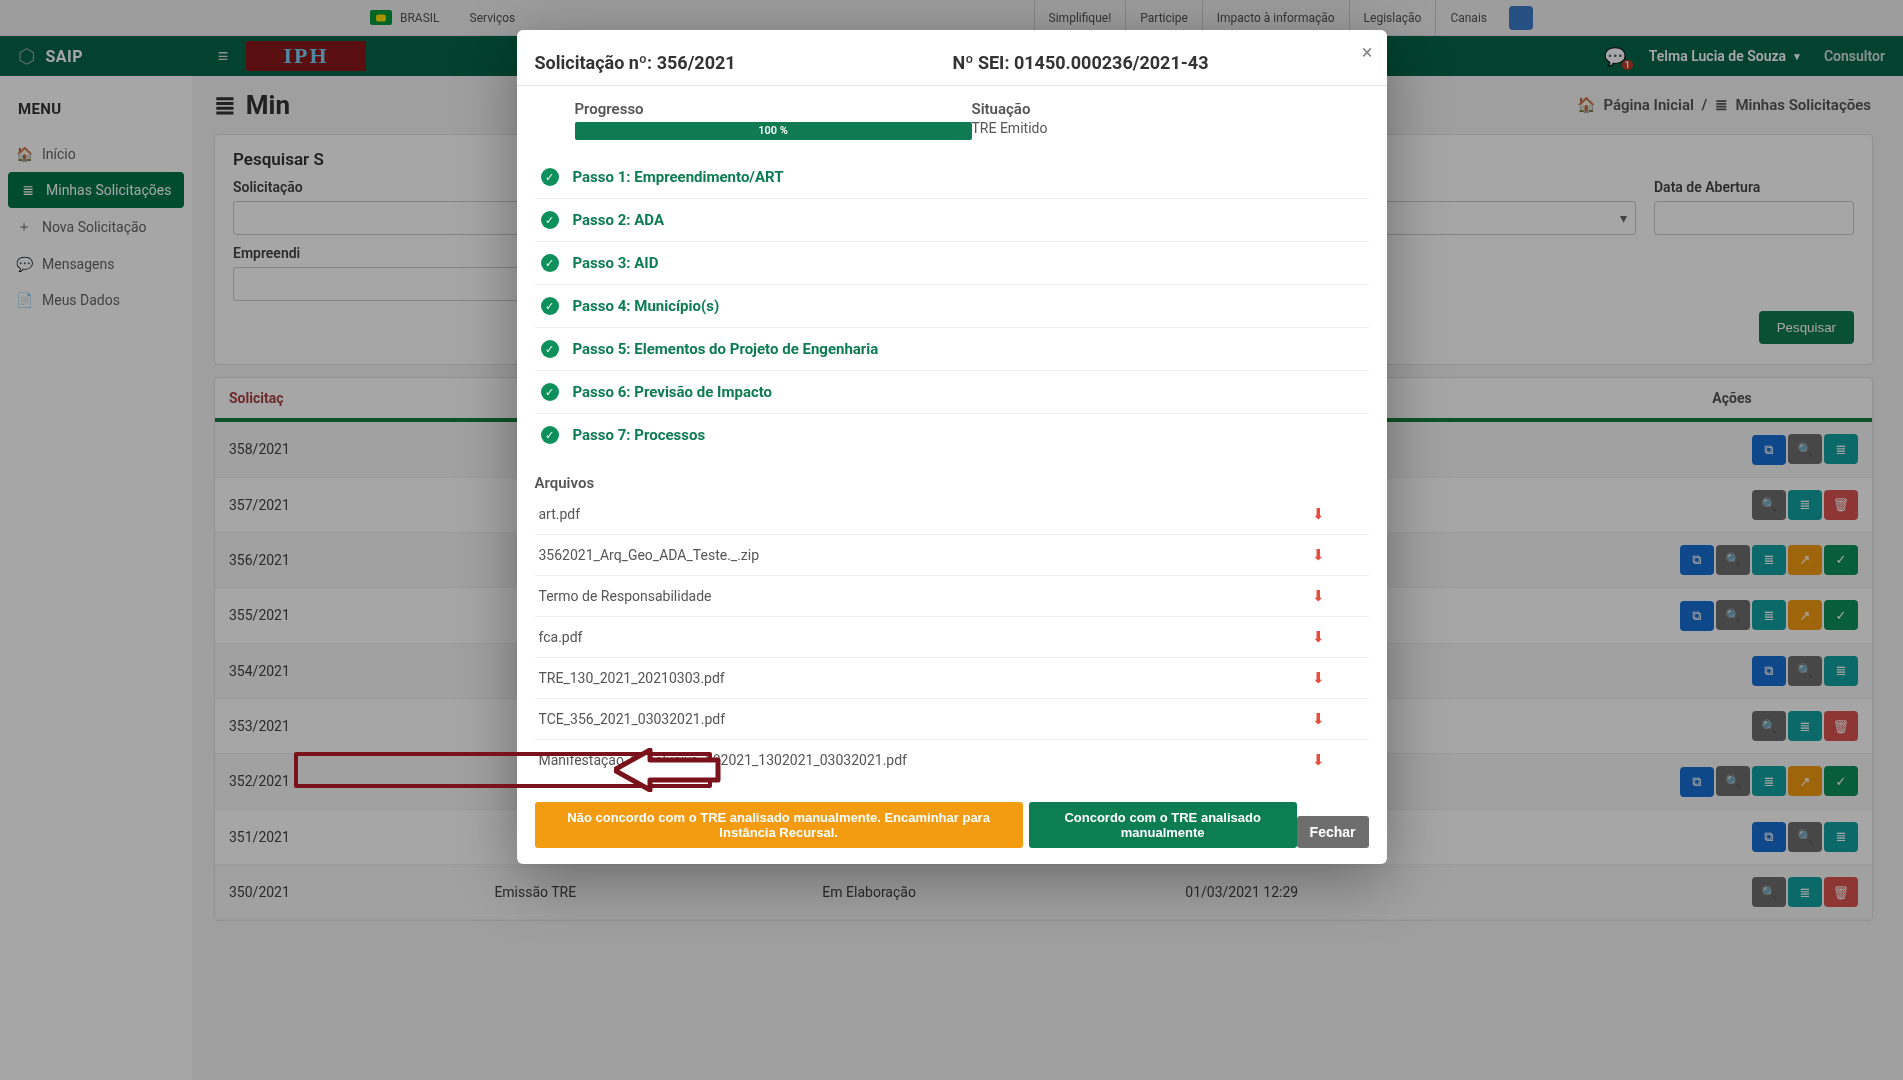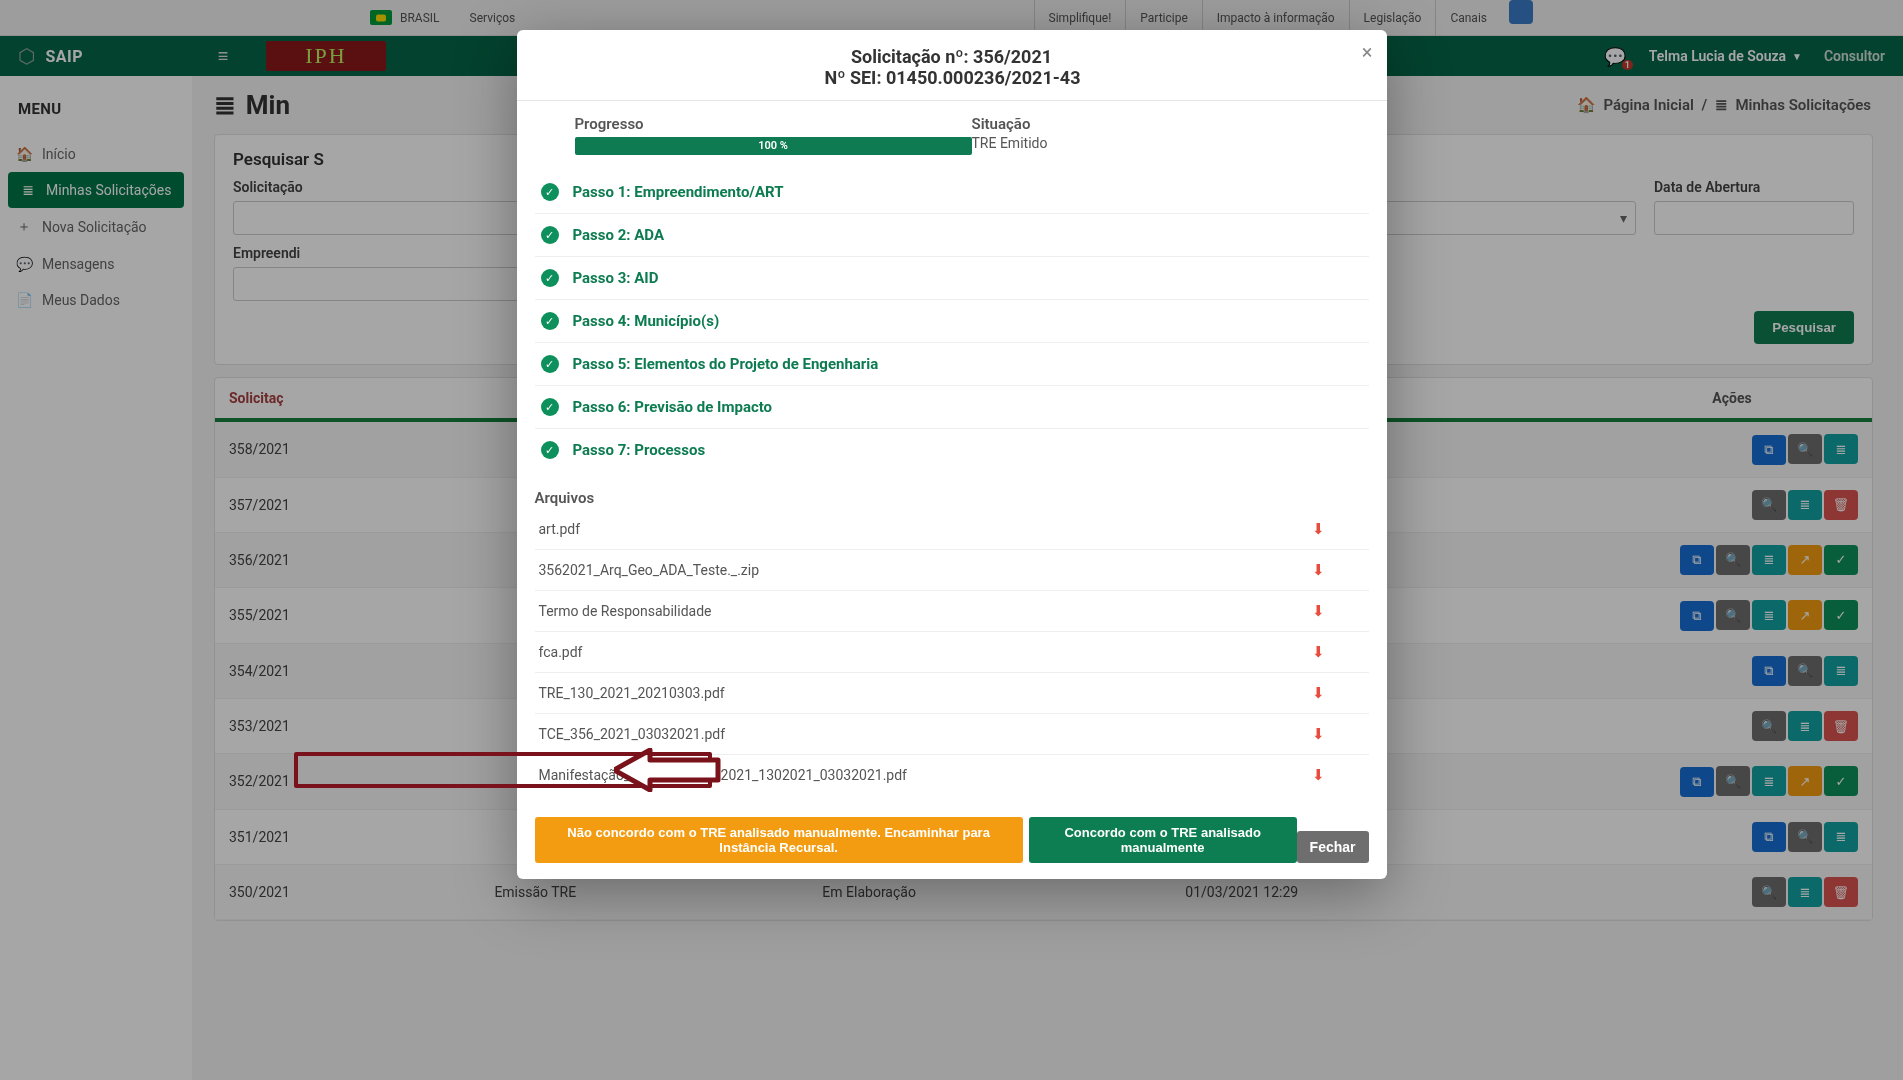--- a/index.html
+++ b/index.html
@@ -2,33 +2,33 @@
 <html><head>
 <meta charset="utf-8">
 <style>
 * { margin: 0; padding: 0; box-sizing: border-box; }
 body { font-family: -apple-system, "Segoe UI", Roboto, Arial, sans-serif; font-size: 14px; background: #f4f4f4; color: #333; overflow: hidden; }
 .full-page { width: 1903px; height: 1080px; position: relative; }
 
 
 .gov-bar { height: 36px; background: #f1f1f1; display: flex; align-items: center; justify-content: space-between; padding: 0 370px 0 370px; border-bottom: 1px solid #ddd; font-size: 12px; color: #555; }
 .gov-bar-left { display: flex; align-items: center; gap: 30px; }
-.gov-bar-right { display: flex; }
+.gov-bar-right { display: flex; align-items: center; }
 .gov-bar-right a { color: #555; text-decoration: none; padding: 0 14px; border-left: 1px solid #ccc; line-height: 36px; }
 .flag-br { width: 22px; height: 15px; background: linear-gradient(#009b3a, #009b3a); display: inline-block; position: relative; border-radius: 2px; }
 .flag-br::after { content: ""; position: absolute; top: 50%; left: 50%; transform: translate(-50%,-50%); width: 10px; height: 7px; background: #fedf00; border-radius: 2px; }
 .gov-icon { width: 24px; height: 24px; background: #3b7cc7; border-radius: 4px; margin-left: 8px; display: inline-block; }
 
 
 .main-header { height: 40px; background: #066647; display: flex; align-items: center; color: #fff; padding: 0 18px 0 18px; }
 .main-header .brand-area { display: flex; align-items: center; width: 192px; gap: 10px; }
 .brand-icon { font-size: 20px; color: #8fa99a; }
 .brand-text { font-weight: 700; font-size: 16px; letter-spacing: 0.5px; }
 .hamburger { width: 26px; text-align: center; color: #ddd; font-size: 18px; }
-.logo-iphan { width: 120px; height: 30px; background: #8B1A1A; color: #bef264; font-weight: 400; font-family: Georgia, serif; font-size: 22px; letter-spacing: 2px; display: flex; align-items: center; justify-content: center; border-radius: 2px; margin-left: 20px; }
+.logo-iphan { width: 120px; height: 30px; background: #8B1A1A; color: #7dd3fc; font-weight: 700; font-family: Georgia, serif; font-size: 22px; letter-spacing: 2px; display: flex; align-items: center; justify-content: center; border-radius: 2px; }
 .header-spacer { flex: 1; }
 .header-right { display: flex; align-items: center; gap: 22px; font-weight: 600; }
 .msg-badge { position: relative; font-size: 18px; }
 .msg-badge .dot { position: absolute; bottom: -3px; right: -6px; background: #c0392b; color: #fff; font-size: 9px; border-radius: 6px; padding: 0 3px; }
 .user-dropdown { display: flex; align-items: center; gap: 6px; }
 .user-dropdown .caret { font-size: 10px; }
 .role-label { color: #d0e0d8; font-weight: 600; }
 
 
 .app-body { display: flex; height: calc(100% - 76px); }
@@ -45,21 +45,21 @@
 .breadcrumb span { margin: 0 2px; }
 
 .search-panel { background: #fff; border: 1px solid #e0e0e0; border-radius: 4px; padding: 14px 18px 20px; margin-bottom: 12px; }
 .search-panel h4 { font-size: 17px; margin-bottom: 10px; font-weight: 600; }
 .search-row { display: flex; gap: 18px; margin-bottom: 10px; }
 .search-field { flex: 1; }
 .search-field label { display: block; font-weight: 600; margin-bottom: 6px; color: #444; }
 .search-field input, .search-field .select-box { width: 100%; height: 34px; border: 1px solid #ccc; border-radius: 3px; padding: 0 8px; background: #fff; }
 .search-field .select-box { display: flex; align-items: center; justify-content: flex-end; padding-right: 8px; color: #666; }
 .search-actions { text-align: right; margin-top: 10px; }
-.btn-pesquisar { background: #107b50; color: #fff; border: none; border-radius: 4px; padding: 9px 18px; font-weight: 700; cursor: pointer; }
+.btn-pesquisar { background: #107b50; color: #fff; border: none; border-radius: 4px; padding: 9px 18px; font-weight: 400; cursor: pointer; }
 
 .table-panel { background: #fff; border: 1px solid #e0e0e0; border-radius: 4px; margin-top: 10px; }
 .data-table { width: 100%; border-collapse: collapse; }
 .data-table th { text-align: left; padding: 12px 14px; font-weight: 700; color: #a73f3f; font-size: 14px; border-bottom: 4px solid #15803d; }
 .data-table th:last-child { color: #555; text-align: center; }
 .data-table td { padding: 12px 14px; border-bottom: 1px solid #eee; color: #444; vertical-align: middle; }
 .data-table tbody tr:nth-child(odd) { background: #f7f7f7; }
 .actions-cell { text-align: right; white-space: nowrap; }
 .action-btn { display: inline-flex; align-items: center; justify-content: center; width: 34px; height: 30px; border-radius: 4px; color: #fff; margin-left: 2px; font-size: 13px; border: none; cursor: pointer; }
 .ab-blue { background: #176fd4; }
@@ -67,21 +67,21 @@
 .ab-teal { background: #11a2a2; }
 .ab-red { background: #d9534f; }
 .ab-orange { background: #f39c12; }
 .ab-green { background: #0d905b; }
 
 
 .modal-backdrop { position: absolute; inset: 0; background: rgba(0,0,0,0.35); }
 
 
 .modal-wrap { position: absolute; top: 30px; left: 50%; transform: translateX(-50%); width: 870px; background: #fff; border-radius: 6px; box-shadow: 0 15px 60px rgba(0,0,0,0.35); }
-.modal-header { padding: 16px 18px 12px; border-bottom: 1px solid #e6e6e6; display: flex; align-items: center; position: relative; flex-direction: column; }
+.modal-header { padding: 22px 18px 12px; border-bottom: 1px solid #e6e6e6; display: flex; align-items: center; position: relative; }
 .modal-header .mh-left { flex: 1; font-size: 18px; font-weight: 700; color: #333; }
 .modal-header .mh-right { flex: 1; font-size: 18px; font-weight: 700; color: #333; text-align: left; padding-left: 2px; }
 .modal-close { position: absolute; top: 10px; right: 14px; color: #888; font-size: 20px; cursor: pointer; }
 
 .modal-body { padding: 14px 18px 18px; }
 .meta-row { display: flex; margin-left: 40px; }
 .meta-col { flex: 1; }
 .meta-label { color: #555; font-weight: 600; font-size: 15px; }
 .progress-bar { width: 100%; max-width: 410px; height: 18px; background: #e0e0e0; border-radius: 2px; overflow: hidden; margin-top: 4px; }
 .progress-fill { height: 100%; background: #0e7b52; color: #fff; font-size: 11px; font-weight: 600; text-align: center; line-height: 18px; }

